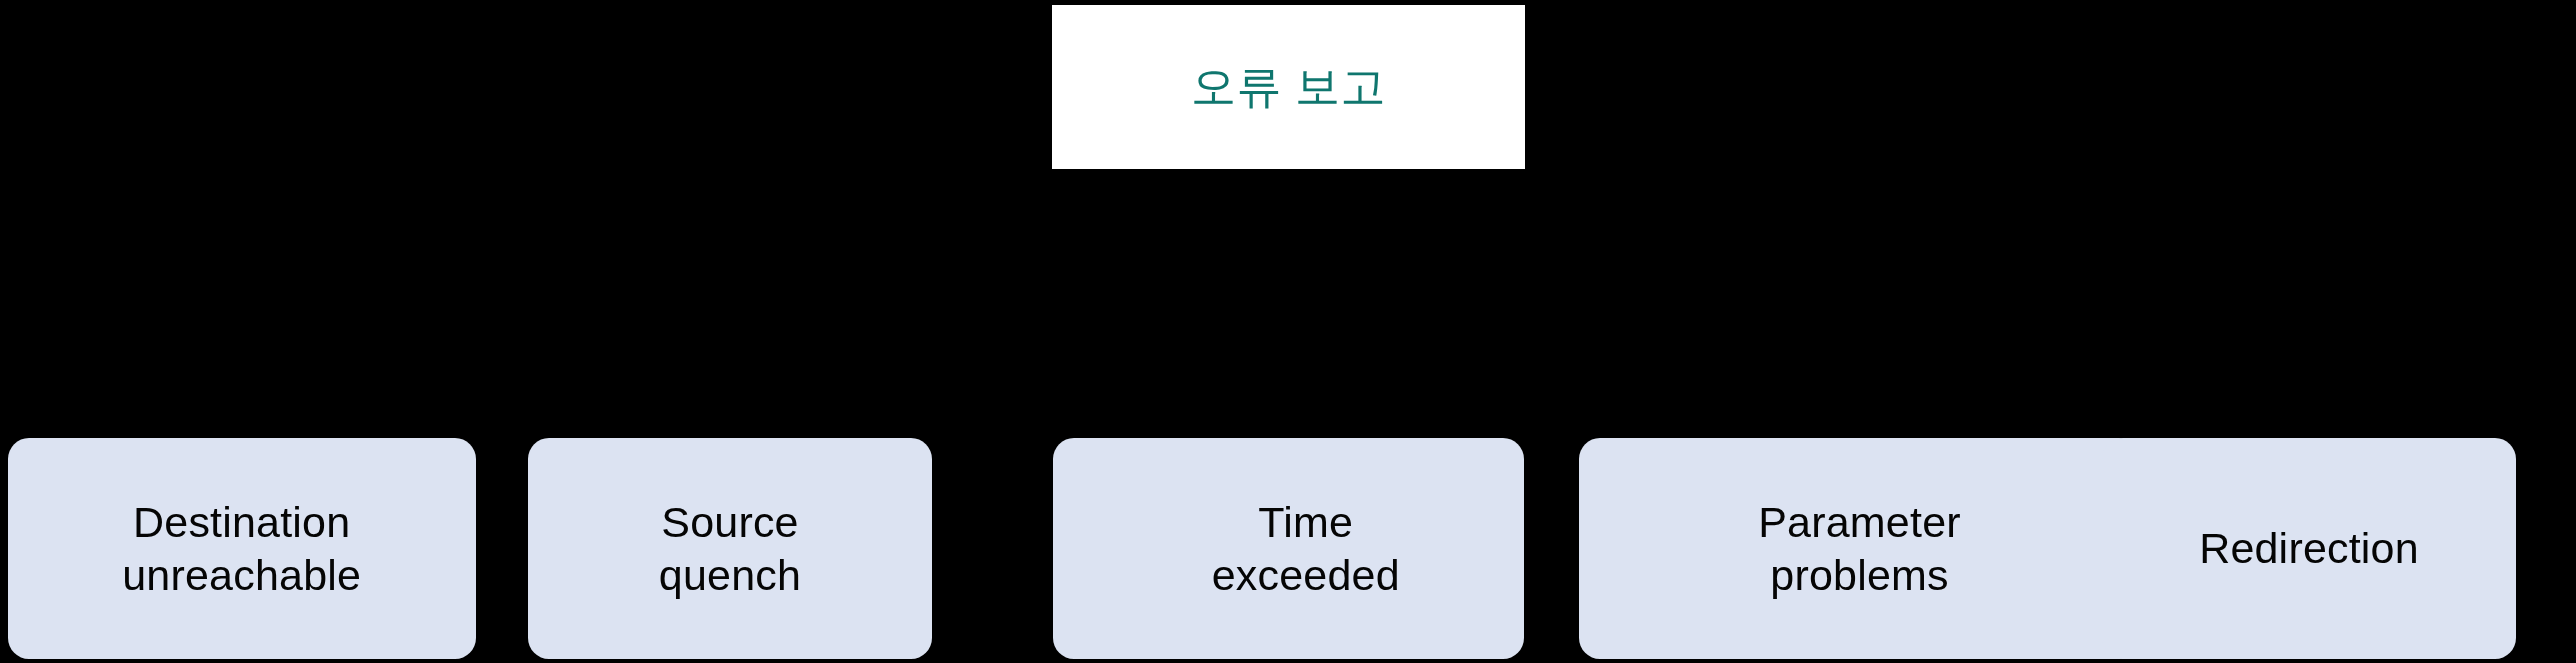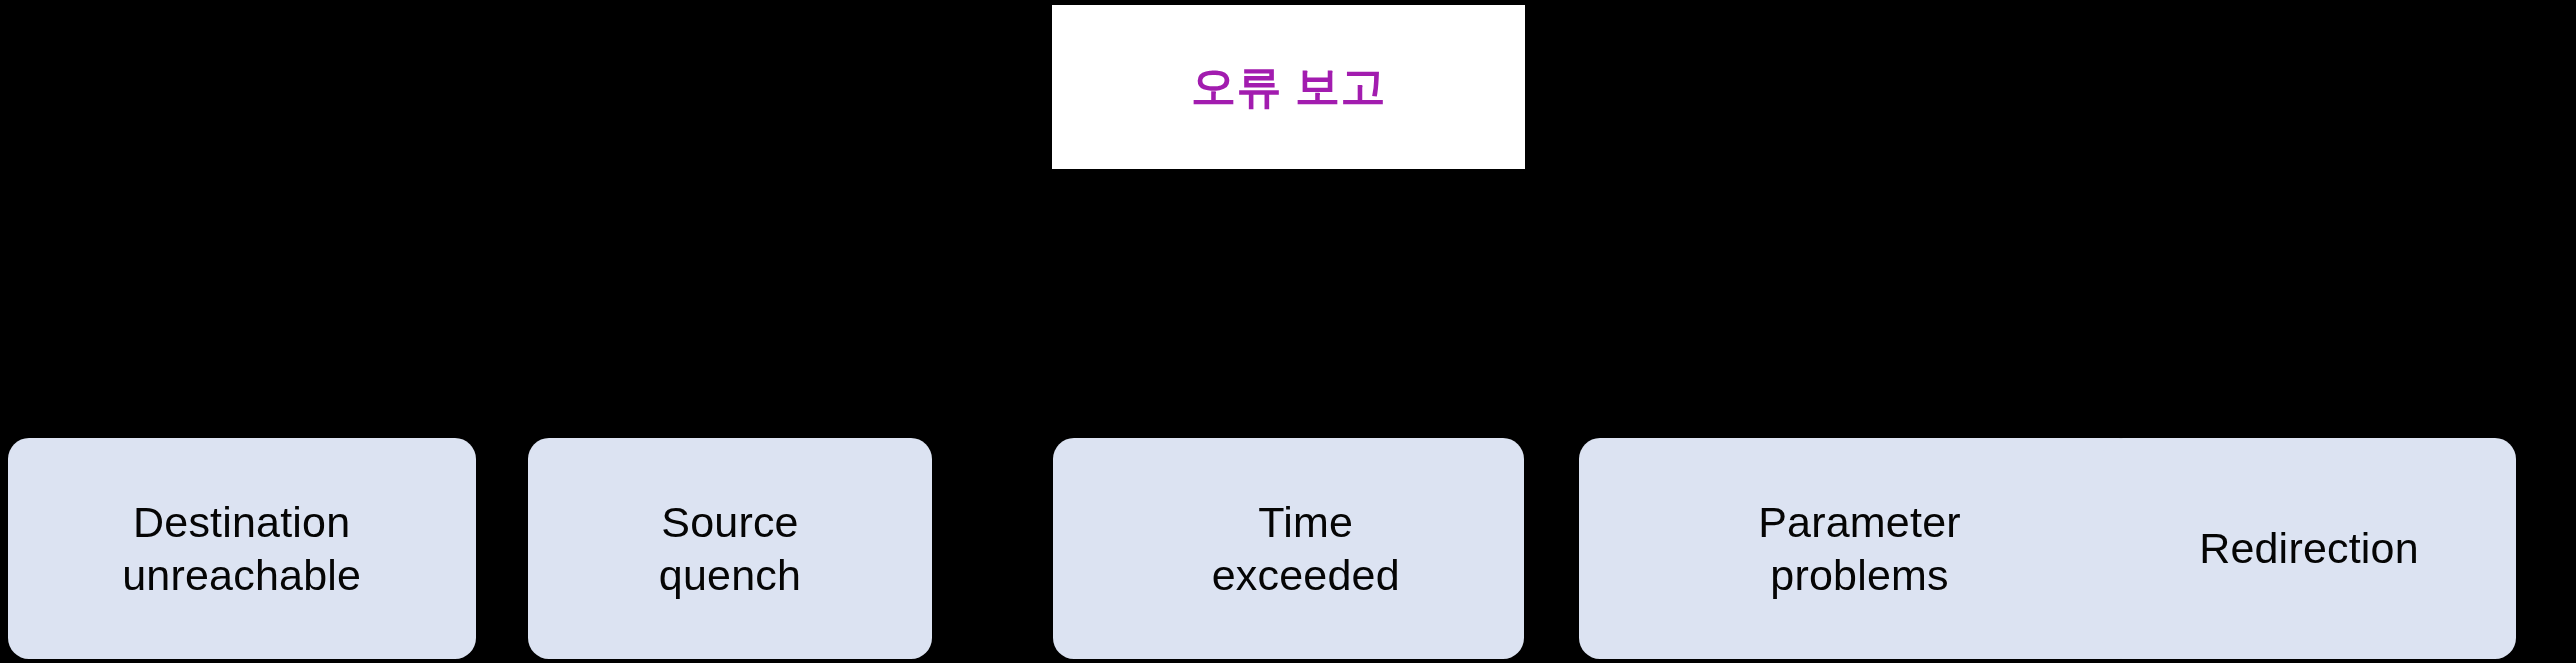--- a/index.html
+++ b/index.html
@@ -27,24 +27,24 @@
     top: 4.8px;
     width: 473px;
     height: 164px;
     background: #ffffff;
     display: flex;
     align-items: center;
     justify-content: center;
     box-sizing: border-box;
   }
   .root-node-label {
-    color: #a21caf;
+    color: #0f766e;
     font-size: 45px;
     line-height: 1.25;
-    font-weight: 700;
+    font-weight: 400;
     letter-spacing: 0.5px;
     text-align: center;
     white-space: pre-line;
   }
 
   
   .leaf-row {
     position: absolute;
     left: 0;
     top: 438px;

